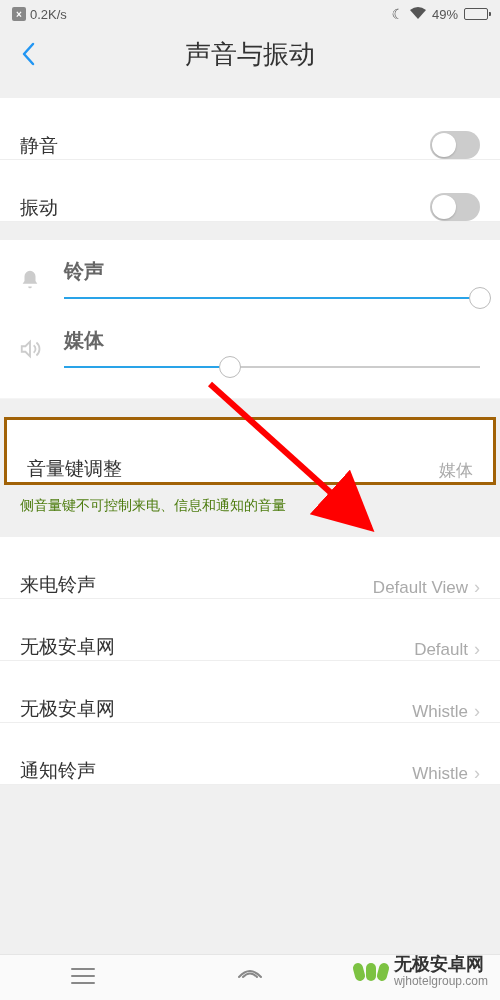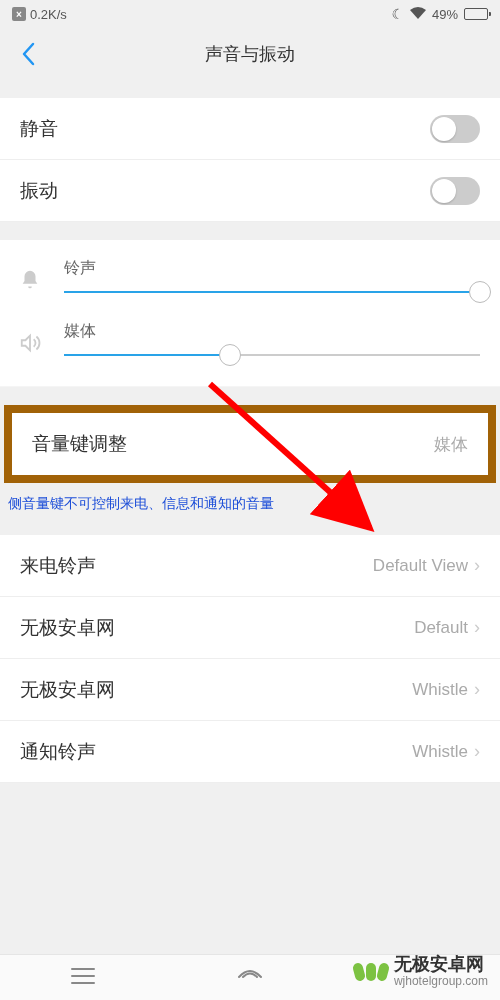--- a/index.html
+++ b/index.html
@@ -9,45 +9,45 @@
 .status-left { display: flex; align-items: center; gap: 4px; }
 .status-right { display: flex; align-items: center; gap: 6px; }
 .x-icon { width: 14px; height: 14px; background: #888; color: #fff; font-size: 10px; font-weight: bold; display: inline-flex; align-items: center; justify-content: center; border-radius: 2px; }
 .dnd-icon::before { content: "☾"; font-size: 14px; }
 .battery { width: 24px; height: 12px; border: 1.5px solid #555; border-radius: 2px; position: relative; }
 .battery::after { content: ""; position: absolute; right: -4px; top: 3px; width: 2px; height: 4px; background: #555; border-radius: 0 1px 1px 0; }
 .battery-fill { height: 100%; width: 49%; background: #555; }
 
 .nav { height: 52px; display: flex; align-items: center; padding: 0 12px; position: relative; }
 .back-btn { width: 32px; height: 32px; display: flex; align-items: center; justify-content: center; color: #2296f3; font-size: 26px; }
-.nav-title { position: absolute; left: 50%; transform: translateX(-50%); font-size: 18px; color: #333; font-weight: 400; }
+.nav-title { position: absolute; left: 50%; transform: translateX(-50%); font-size: 26px; color: #333; font-weight: 400; }
 
 .section-gap { height: 18px; }
 
-.row { background: #fff; padding: 0 20px; height: 62px; display: flex; align-items: center; justify-content: space-between; border-bottom: 1px solid #eee; }
+.row { background: #fff; padding: 0 20px; height: 62px; display: flex; align-items: flex-end; justify-content: space-between; border-bottom: 1px solid #eee; }
 .row:last-child { border-bottom: none; }
 .row-label { font-size: 19px; color: #333; }
 .row-value { font-size: 17px; color: #aaa; display: flex; align-items: center; gap: 6px; }
 .chevron { color: #ccc; font-size: 18px; }
 
 .toggle { width: 50px; height: 28px; background: #ccc; border-radius: 14px; position: relative; }
 .toggle::after { content: ""; width: 24px; height: 24px; background: #fff; border-radius: 50%; position: absolute; top: 2px; left: 2px; box-shadow: 0 1px 2px rgba(0,0,0,.2); }
 
 .slider-block { background: #fff; padding: 10px 20px 10px 16px; border-bottom: 1px solid #f5f5f5; }
 .slider-row { display: flex; align-items: flex-start; gap: 20px; padding: 8px 0; }
 .slider-icon { width: 28px; height: 36px; display: flex; align-items: center; justify-content: center; color: #ccc; font-size: 22px; margin-top: 4px; }
 .slider-content { flex: 1; }
-.slider-label { font-size: 16px; color: #666; margin-bottom: 10px; }
+.slider-label { font-size: 20px; color: #666; margin-bottom: 10px; font-weight: bold; }
 .slider-track { height: 2px; background: #ccc; position: relative; margin: 12px 0; }
 .slider-fill { height: 2px; background: #29a3e8; position: absolute; left: 0; }
 .slider-thumb { width: 22px; height: 22px; background: #fff; border: 1px solid #bbb; border-radius: 50%; position: absolute; top: -10px; transform: translateX(-50%); }
 
-.highlight-box { border: 8px solid #a16207; margin: 0 4px; }
+.highlight-box { border: 3px solid #a16207; margin: 0 4px; }
 .highlight-box .row { border-bottom: none; }
-.footnote { font-size: 14px; color: #1d4ed8; padding: 12px 8px; }
+.footnote { font-size: 14px; color: #4d7c0f; padding: 12px 20px; }
 
 .list-group { background: #fff; }
 .list-group .row { border-bottom: 1px solid #eee; }
 
 .bottom-bar { position: absolute; left: 0; right: 0; bottom: 0; height: 46px; background: rgba(250,250,250,.95); border-top: 1px solid #e5e5e5; display: flex; align-items: center; justify-content: space-around; color: #666; font-size: 22px; }
 
 .watermark { position: absolute; right: 12px; bottom: 12px; display: flex; align-items: center; gap: 6px; color: #444; font-size: 14px; z-index: 5; }
 .wm-logo { display: flex; gap: 2px; }
 .wm-dot { width: 10px; height: 18px; border-radius: 5px; }
 .wm-dot.g { background: #7cc242; }

